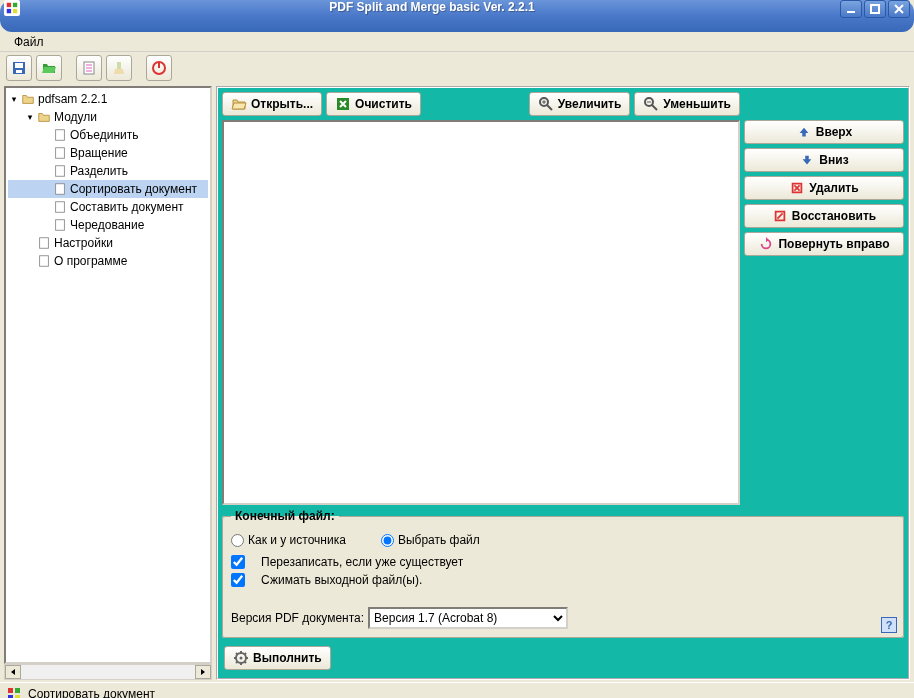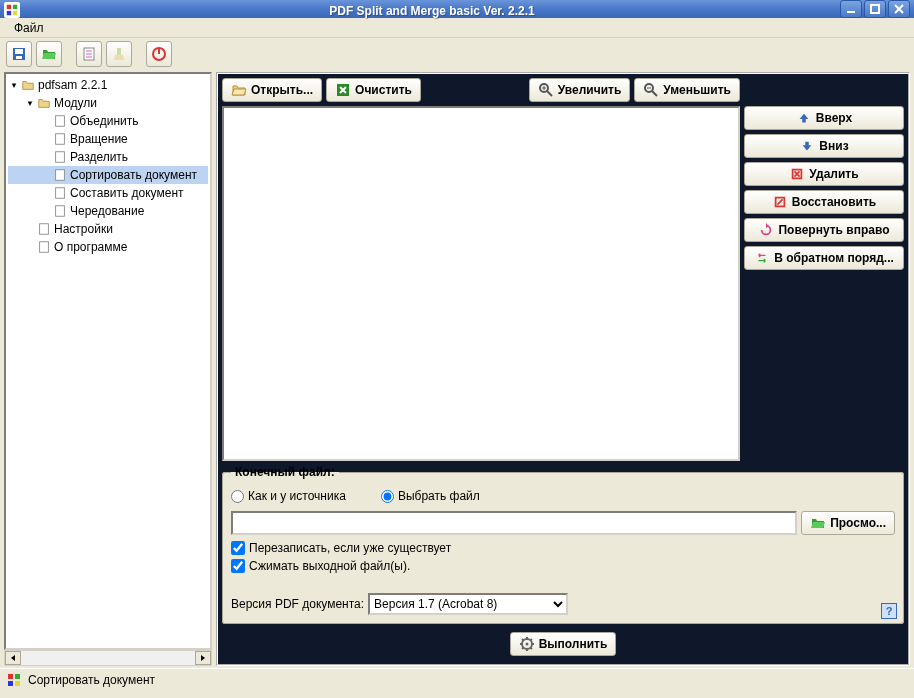--- a/index.html
+++ b/index.html
@@ -1,18 +1,18 @@
 <!DOCTYPE html>
 <html><head>
 <meta charset="utf-8">
 <style>
 * { box-sizing: border-box; margin: 0; padding: 0; font-family: Arial, sans-serif; font-size: 12px; }
 body { background: #ece9d8; width: 914px; height: 698px; overflow: hidden; }
 
-.titlebar { height: 18px; background: linear-gradient(to bottom, #6a95d9 0%, #4a78c9 50%, #3868b8 100%); display: flex; align-items: flex-end; padding: 0 4px; color: #fff; font-weight: bold; position: relative; }
+.titlebar { height: 32px; background: linear-gradient(to bottom, #6a95d9 0%, #4a78c9 50%, #3868b8 100%); display: flex; align-items: flex-start; padding: 0 4px; color: #fff; font-weight: bold; position: relative; border-radius: 12px; }
 .titlebar .app-icon { width: 16px; height: 16px; margin-right: 4px; background: #fff; border-radius: 2px; display: flex; align-items: center; justify-content: center; }
 .titlebar .app-icon svg { width: 14px; height: 14px; }
 .titlebar .title { flex: 1; text-align: center; text-shadow: 1px 1px 1px rgba(0,0,0,0.3); }
 .titlebar .window-controls { display: flex; gap: 2px; }
 .titlebar .window-btn { width: 22px; height: 18px; background: linear-gradient(to bottom,#7aa5e0,#4a78c8); border: 1px solid #2a58a8; border-radius: 3px; display: flex; align-items: center; justify-content: center; cursor: pointer; }
 .titlebar .window-btn svg { width: 10px; height: 10px; stroke: #fff; stroke-width: 2; fill: none; }
 
 .menubar { height: 20px; background: #ece9d8; border-bottom: 1px solid #d4d0c8; padding: 0 6px; display: flex; align-items: center; }
 .menubar .menu-item { padding: 12px 8px; cursor: pointer; }
 
@@ -29,47 +29,47 @@
 .tree-hscroll .sc-track { flex: 1; background: #f0f0f0; height: 14px; }
 
 .tree { padding: 2px; }
 .tree-node { display: flex; align-items: center; height: 18px; cursor: pointer; white-space: nowrap; }
 .tree-node .expander { width: 12px; display: inline-flex; justify-content: center; font-size: 9px; color: #000; }
 .tree-node .node-icon { width: 16px; height: 16px; margin-right: 2px; display:inline-flex;align-items:center;justify-content:center; }
 .tree-node.selected { background: #bcd4f2; }
 .indent-1 { padding-left: 16px; }
 .indent-2 { padding-left: 32px; }
 
-.content { flex: 1; background: #0f172a; border: 2px groove #fff; padding: 4px; display: flex; flex-direction: column; gap: 4px; overflow:hidden;}
+.content { flex: 1; background: #14b8a6; border: 2px groove #fff; padding: 4px; display: flex; flex-direction: column; gap: 4px; overflow:hidden;}
 
 .content-top { display: flex; gap: 4px; flex: 1; min-height: 0;}
 .content-top-main { flex:1; display:flex; flex-direction:column; gap:4px; min-width:0;}
 .top-buttons { display: flex; gap: 4px; align-items: center; }
 .btn { height: 24px; padding: 0 8px; background: linear-gradient(to bottom,#fff,#ece9d8); border: 1px solid #aca899; border-radius: 3px; display: inline-flex; align-items: center; gap: 4px; cursor: pointer; font-size: 12px; font-weight: bold; }
 .btn .btn-icon { width: 16px; height: 16px; display:inline-flex;align-items:center;justify-content:center; }
 .spacer { flex: 1; }
 
 .preview-area { flex: 1; background: #fff; border: 2px inset #d4d0c8; }
 
 .side-btns { width: 160px; display: flex; flex-direction: column; gap: 4px; padding-top: 28px;}
 .side-btns .btn { justify-content: center; width: 100%; font-size:11px; font-weight:bold;}
 
 fieldset.output { border: 1px solid #aca899; border-radius: 3px; padding: 6px 8px 8px 8px; background: #ece9d8; position:relative;}
 fieldset.output legend { padding: 0 4px; font-weight: bold; font-size:12px;}
 .radio-row { display: flex; gap: 35px; margin: 4px 0 8px; align-items: center; }
 .radio-row label { display: flex; align-items: center; gap: 4px; cursor:pointer;}
 .path-row { display: flex; gap: 4px; margin-bottom: 6px; }
 .path-row input { flex: 1; height: 24px; background: #fff; border: 2px inset #d4d0c8; padding: 0 4px; }
-.check-row { margin: 4px 0; display:flex; align-items:center; gap:4px;}
+.check-row { margin: 4px 0; display:flex; align-items:center; gap:16px;}
 .check-row input { width:14px;height:14px;}
 .version-row { display: flex; align-items: center; gap: 4px; margin-top: 20px; }
 .version-row select { height: 22px; background: #fff; border: 2px inset #d4d0c8; min-width: 200px; }
 .help-icon { position:absolute; right:6px; bottom:4px; width:16px;height:16px; border:1px solid #3868b8; background:#d0e0f8; color:#3868b8; font-weight:bold; display:flex;align-items:center;justify-content:center; cursor:pointer; font-size:11px;}
 
-.run-row { display: flex; justify-content: center; padding: 4px 2px; }
+.run-row { display: flex; justify-content: flex-start; padding: 4px 2px; }
 
 .statusbar { height: 22px; background: #ece9d8; border-top: 1px solid #fff; display: flex; align-items: center; padding: 0 6px; gap: 6px; margin-top:2px;}
 .statusbar .status-icon { width: 16px; height: 16px; display:flex;align-items:center;justify-content:center;}
 
 svg { display:block; }
 </style>
 </head>
 <body>
 
 <div class="titlebar">
@@ -340,56 +340,35 @@
           </button>
         <button class="btn">
             <span class="btn-icon">
               <svg width="14" height="14" viewBox="0 0 16 16">
                 <path d="M8 3a5 5 0 1 1-5 5" fill="none" stroke="#d48" stroke-width="2"></path>
                 <path d="M8 0l3 3-3 3z" fill="#d48"></path>
               </svg>
             </span>
             <span>Повернуть вправо</span>
           </button>
-        <button class="btn">
-            <span class="btn-icon">
-              <svg width="14" height="14" viewBox="0 0 16 16">
-                <path d="M4 5h8M4 5l2-2M4 5l2 2" stroke="#d48" stroke-width="1.5" fill="none"></path>
-                <path d="M12 11H4M12 11l-2-2M12 11l-2 2" stroke="#3a3" stroke-width="1.5" fill="none"></path>
-              </svg>
-            </span>
-            <span>В обратном поряд...</span>
-          </button>
       </div>
     </div>
 
     <fieldset class="output">
       <legend>Конечный файл:</legend>
       <div class="radio-row">
         <label>
             <input type="radio" name="out" style="">
             <span>Как и у источника</span>
           </label>
         <label>
             <input type="radio" name="out" checked="" style="">
             <span>Выбрать файл</span>
           </label>
       </div>
-      <div class="path-row">
-        <input type="text" value="" style="">
-        <button class="btn">
-            <span class="btn-icon">
-              <svg width="16" height="16" viewBox="0 0 16 16">
-                <path d="M2 4h4l1 2h7v7H2z" fill="#3a9a3a"></path>
-                <path d="M3 7h12l-2 6H1z" fill="#5aca5a"></path>
-              </svg>
-            </span>
-            <span>Просмо...</span>
-          </button>
-      </div>
       <div class="check-row">
           <input type="checkbox" checked="" style="">
           <span>Перезаписать, если уже существует</span>
         </div>
       <div class="check-row">
           <input type="checkbox" checked="" style="">
           <span>Сжимать выходной файл(ы).</span>
         </div>
       <div class="version-row">
         <span>Версия PDF документа:</span>

